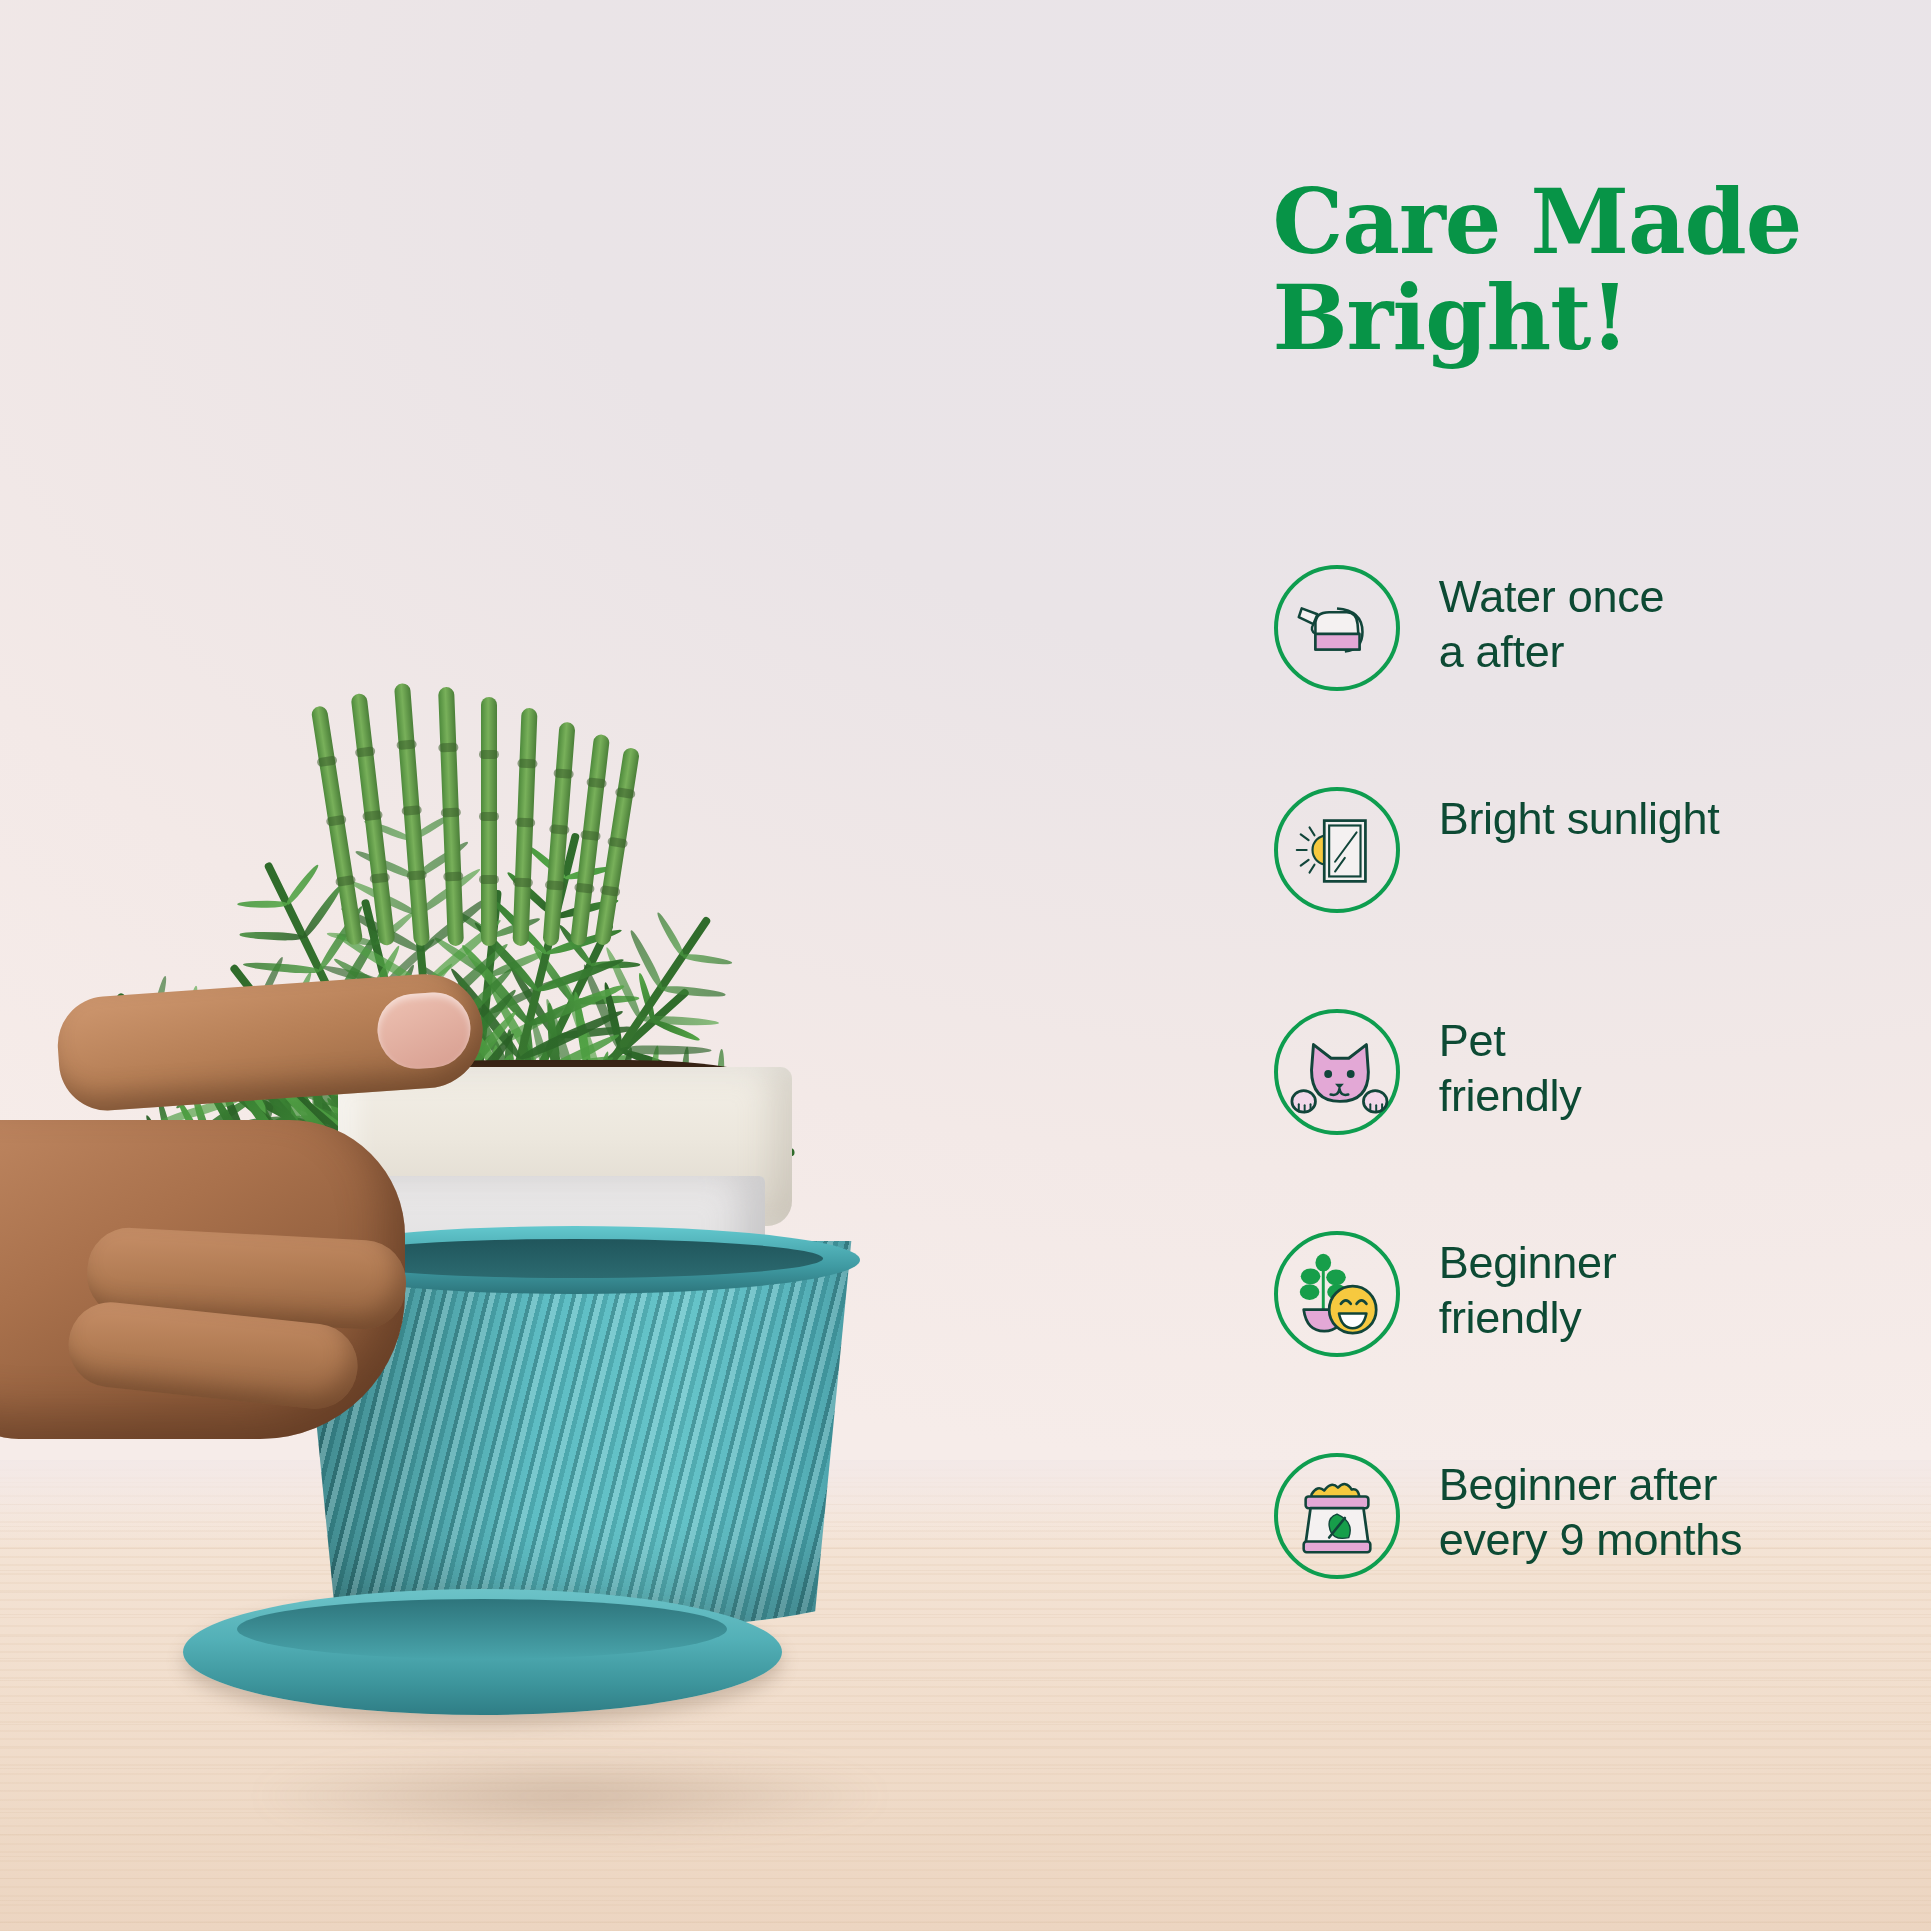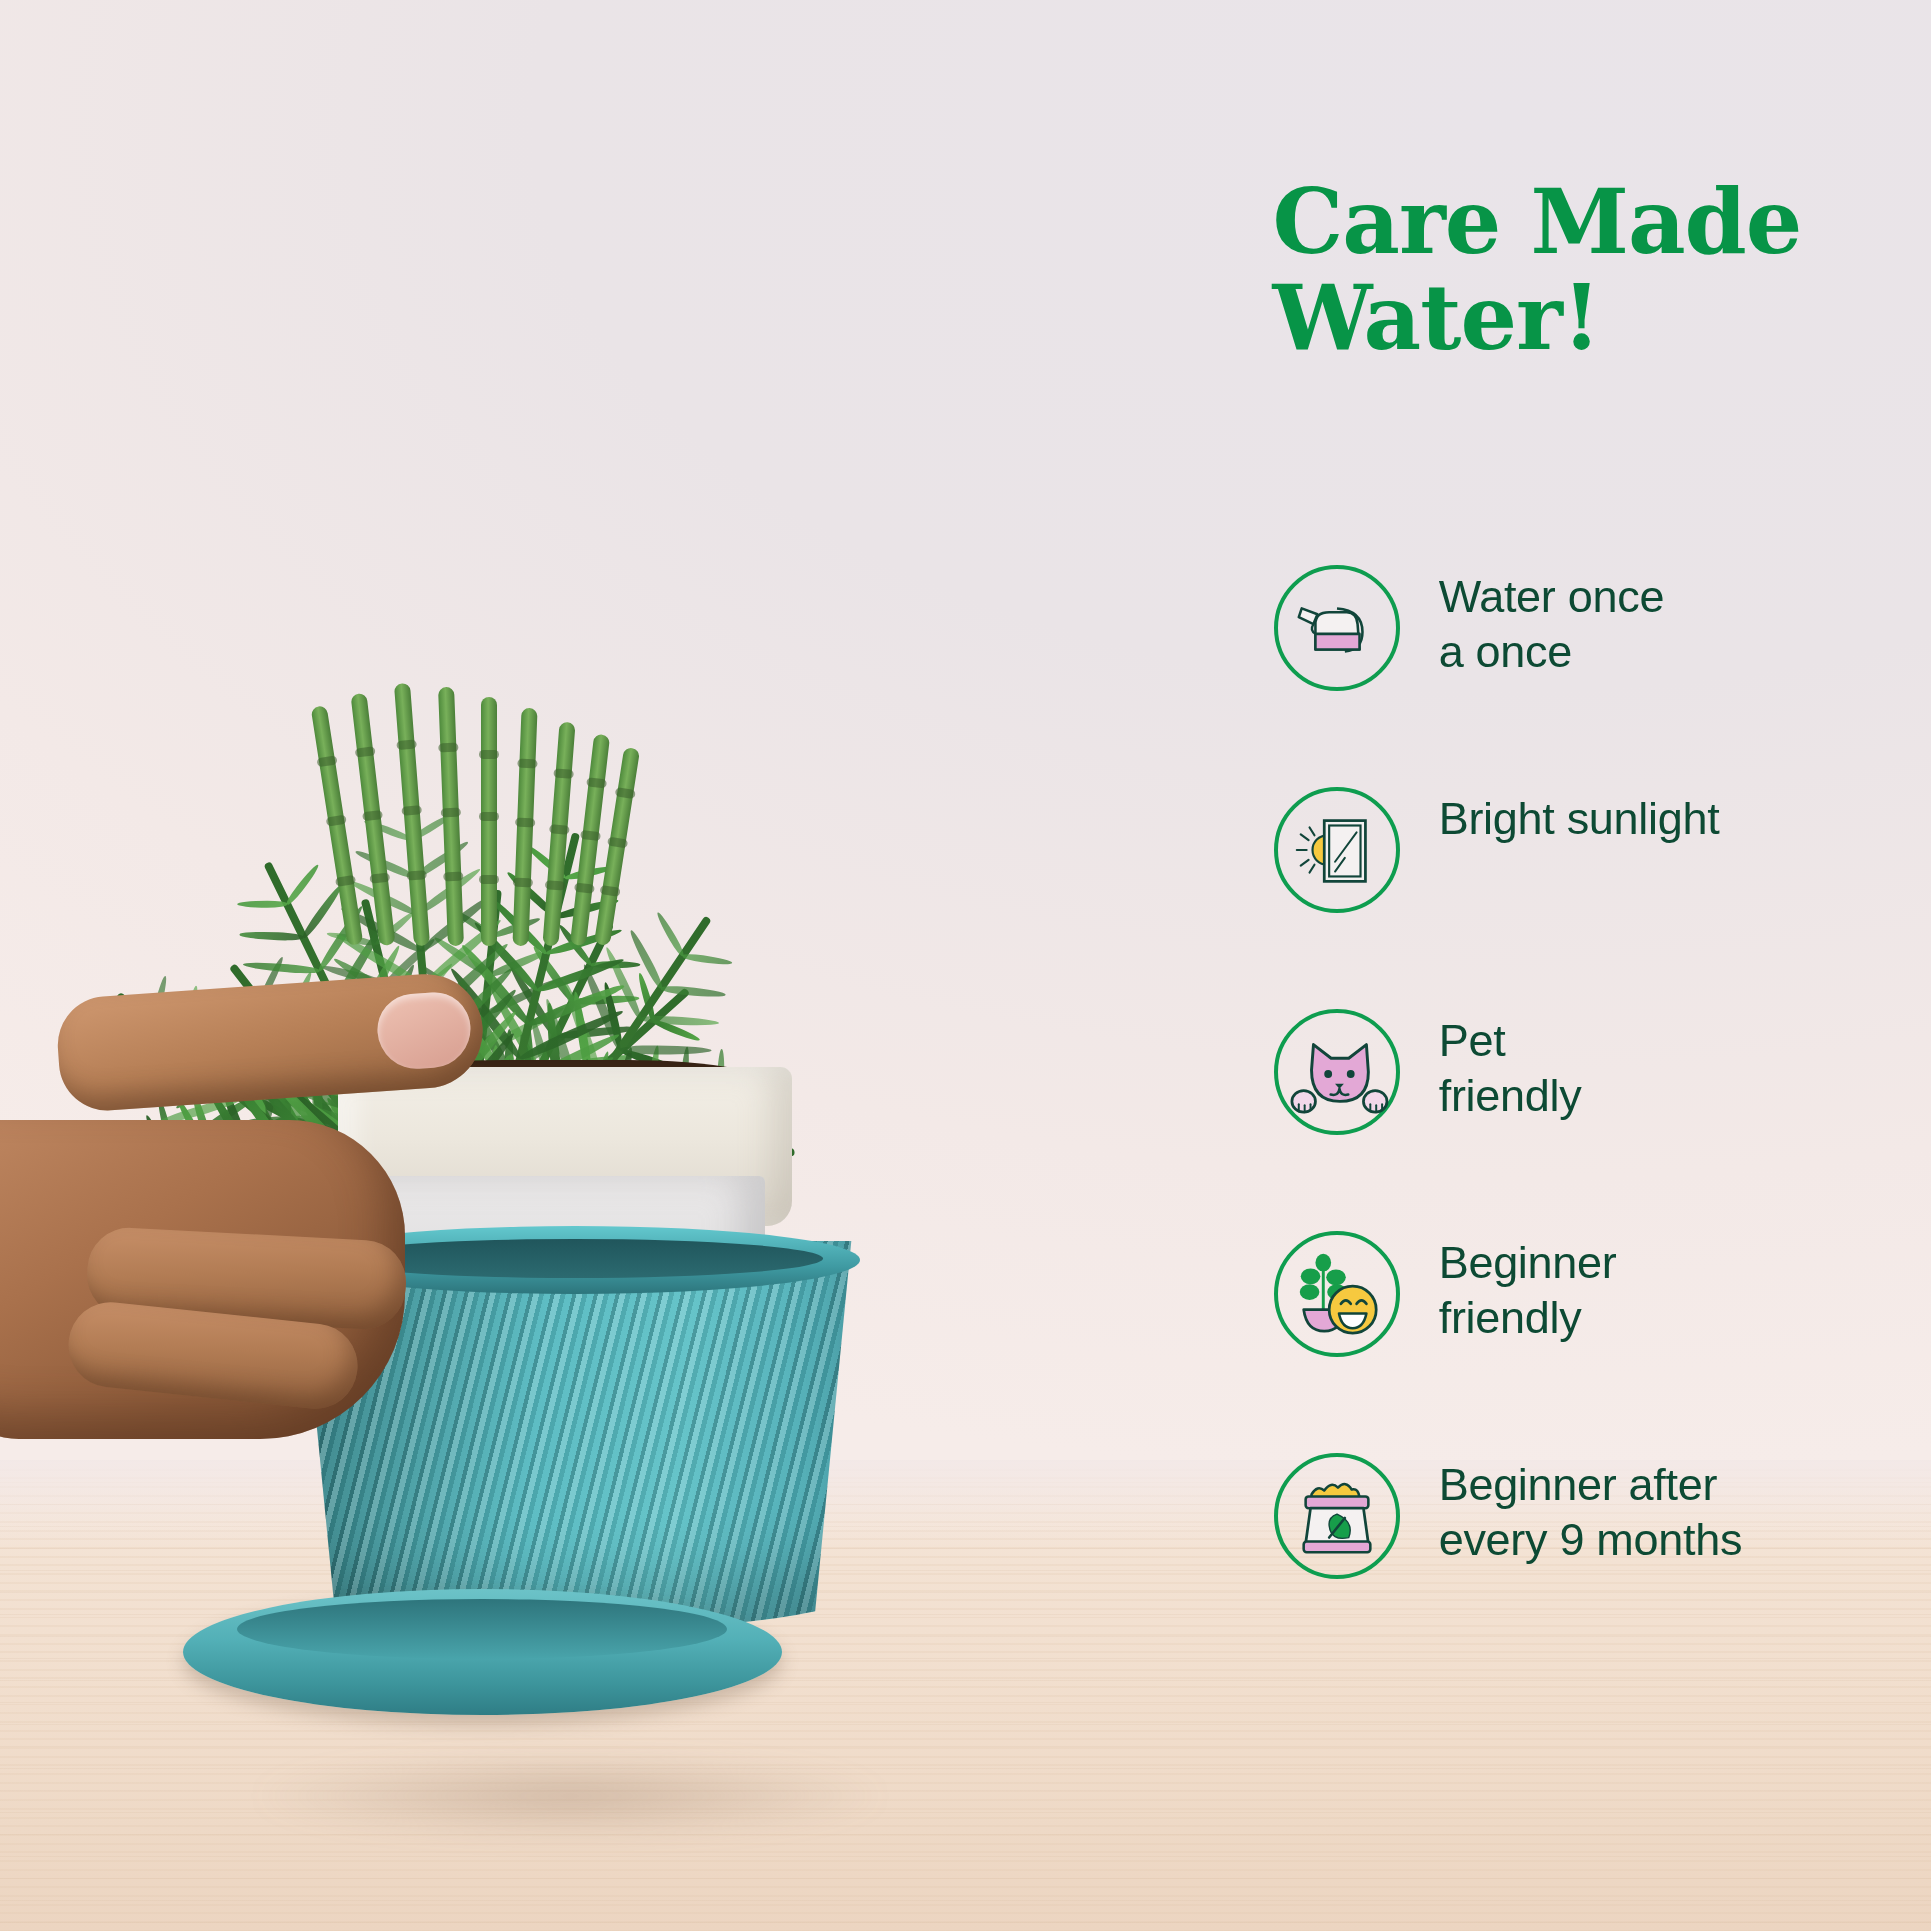--- a/index.html
+++ b/index.html
@@ -709,39 +709,39 @@
         <div class="nail"></div>
       </div>
     </div>
 
   </div>
 
   <div class="panel">
 
     <div class="heading">
       <div>Care Made</div>
-      <div>Water!</div>
+      <div>Bright!</div>
     </div>
 
     <div class="care-list">
 
       <div class="care-row">
         <div class="ico-wrap">
           <div class="ico-ring"></div>
           <svg class="ico-art" viewBox="0 0 100 100">
             <path d="M50 30 q26 2 26 24 q0 18 -18 20" fill="none" stroke="#11453a" stroke-width="2.6"></path>
             <path d="M30 36 L14 30 L11 39 L26 46 Z" fill="#f4f1f1" stroke="#11453a" stroke-width="2.6" stroke-linejoin="round"></path>
             <path d="M28 72 L28 46 q0 -12 14 -12 L60 34 q10 0 11 12 L73 72 Z" fill="#f4f1f1" stroke="#11453a" stroke-width="2.6" stroke-linejoin="round"></path>
             <path d="M28 56 L73 56 L73 72 L28 72 Z" fill="#e3a8d6" stroke="#11453a" stroke-width="2.6" stroke-linejoin="round"></path>
             <path d="M28 56 q-6 -4 -2 -10" fill="none" stroke="#11453a" stroke-width="2.4"></path>
           </svg>
         </div>
         <div class="care-text">
           <div>Water once</div>
-          <div>a once</div>
+          <div>a after</div>
         </div>
       </div>
 
       <div class="care-row">
         <div class="ico-wrap">
           <div class="ico-ring"></div>
           <svg class="ico-art" viewBox="0 0 100 100">
             <g stroke="#11453a" stroke-width="2.2" stroke-linecap="round">
               <line x1="9" y1="50" x2="19" y2="50"></line>
               <line x1="13" y1="34" x2="21" y2="40"></line>

